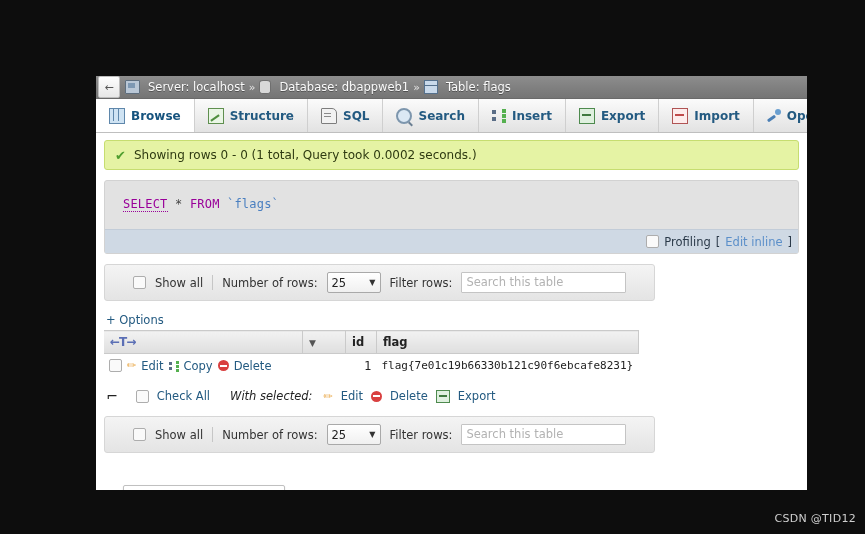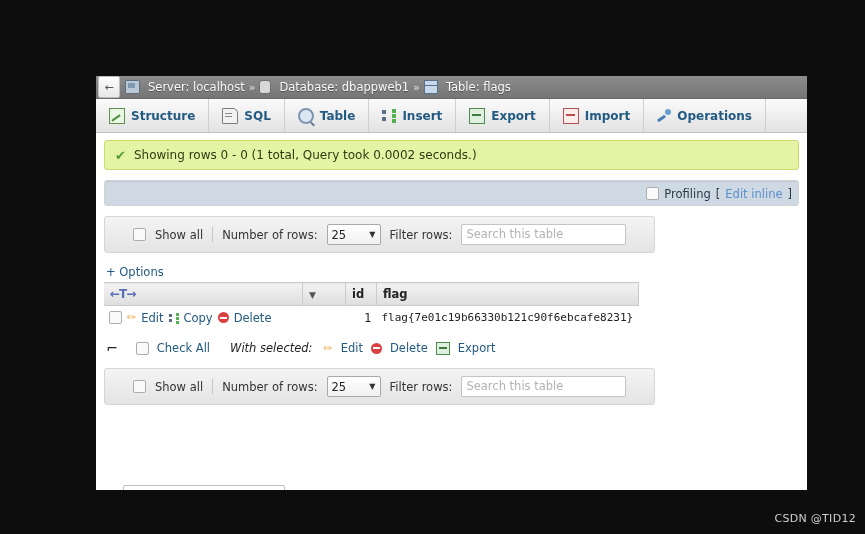--- a/index.html
+++ b/index.html
@@ -285,31 +285,35 @@
         <span class="crumb-txt">Database: dbappweb1</span>
       </div>
       <span class="crumb-sep">»</span>
       <div class="crumb">
         <span class="ic ic-table"></span>
         <span class="crumb-txt">Table: flags</span>
       </div>
     </div>
 
     <div class="tabbar">
+      <div class="tab active">
+        <span class="ticon ti-browse"></span>
+        <span>Browse</span>
+      </div>
       <div class="tab">
         <span class="ticon ti-structure"></span>
         <span>Structure</span>
       </div>
       <div class="tab">
         <span class="ticon ti-sql"></span>
         <span>SQL</span>
       </div>
       <div class="tab">
         <span class="ticon ti-search"></span>
-        <span>Table</span>
+        <span>Search</span>
       </div>
       <div class="tab">
         <span class="ticon ti-insert"></span>
         <span>Insert</span>
       </div>
       <div class="tab">
         <span class="ticon ti-export"></span>
         <span>Export</span>
       </div>
       <div class="tab">
@@ -324,20 +328,26 @@
     </div>
 
     <div class="body">
 
       <div class="notice">
         <span class="check-ic">✔</span>
         <span>Showing rows 0 - 0 (1 total, Query took 0.0002 seconds.)</span>
       </div>
 
       <div class="sqlbox">
+        <div class="sqlcode">
+          <span class="kw">SELECT</span>
+          <span class="star">*</span>
+          <span class="kw2">FROM</span>
+          <span class="tbl">`flags`</span>
+        </div>
         <div class="sqlfoot">
           <span class="cb"></span>
           <span>Profiling</span>
           <span>[</span>
           <a href="#">Edit inline</a>
           <span>]</span>
         </div>
       </div>
 
       <div class="rowsbar">

